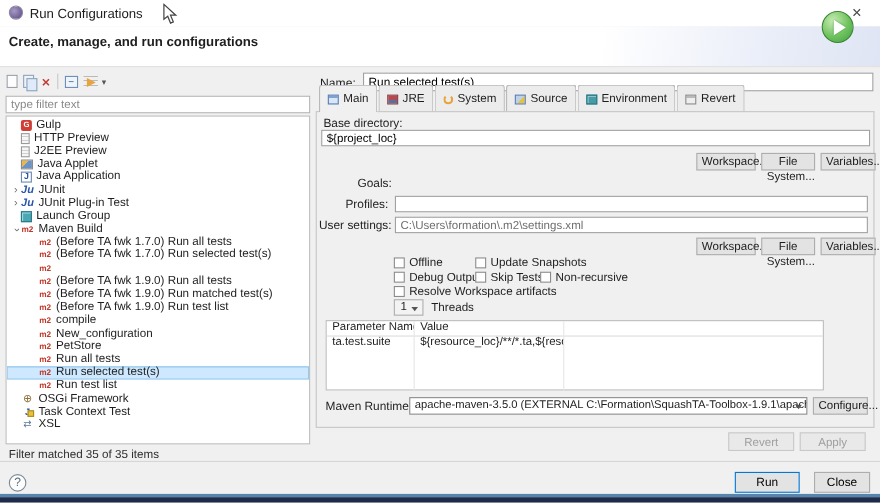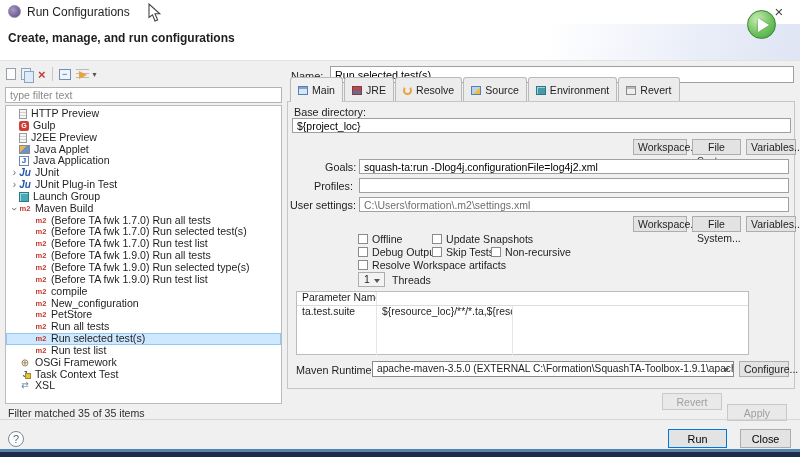--- a/index.html
+++ b/index.html
@@ -116,21 +116,21 @@
   .pcell.c1 { width:80px; flex:none; }
   .pcell.c2 { width:136px; flex:none; }
   .pcell.c3 { flex:1; border-right:none; }
   .side-btns { position:absolute; left:465px; top:189px; width:36px; }
   .side-btns .btn { width:36px; margin-bottom:4px; display:block; }
   .mr-label { position:absolute; left:8px; top:262px; font-size:10.8px; }
   .combo { position:absolute; left:84px; top:259px; width:362px; height:16px; border:1px solid #8a8a8a;
     background:#fff; font-size:10.2px; line-height:14px; padding:0 14px 0 4px; white-space:nowrap; overflow:hidden; }
   .configure-btn { position:absolute; left:451px; top:259px; width:50px; height:16px; }
   .revert-btn { position:absolute; left:662px; top:393px; width:60px; height:17px; }
-  .apply-btn { position:absolute; left:727px; top:393px; width:60px; height:17px;margin-top:11px; }
+  .apply-btn { position:absolute; left:727px; top:393px; width:60px; height:17px; }
   
   .sep-line { position:absolute; left:0; top:419px; width:800px; height:1px; background:#d6d6d6; }
   .help-btn { position:absolute; left:8px; top:431px; width:16px; height:16px; border-radius:50%;
     border:1px solid #7a8a99; color:#5a6a7a; font-size:11px; text-align:center; line-height:14px; background:#fdfdfd; }
   .run-btn { position:absolute; left:668px; top:429px; width:59px; height:19px; border:1px solid #0078d7;
     background:#e3e3e3; font-family:inherit; font-size:10.8px; }
   .close-btn { position:absolute; left:740px; top:429px; width:51px; height:19px; border:1px solid #adadad;
     background:#e3e3e3; font-family:inherit; font-size:10.8px; }
   .bottom-blue { position:absolute; left:0; top:449px; width:800px; height:2.5px; background:#5585ad; }
   .bottom-navy { position:absolute; left:0; top:451.5px; width:800px; height:5.5px; background:#1e2c49; }
@@ -158,27 +158,27 @@
     <span class="tb tb-del">×</span>
     <span class="tb tb-sep"></span>
     <span class="tb tb-coll">−</span>
     <span class="tb tb-filter"></span>
     <span class="tb tb-caret">▾</span>
   </div>
 <input class="filter-input" placeholder="type filter text" style="">
 <div class="tree">
     <div class="trow" style="padding-left: 4px;">
       <span class="tarrow"></span>
+      <span class="ticon ic-gulp">G</span>
+      <span class="tlabel">Gulp</span>
+    </div>
+    <div class="trow" style="padding-left: 4px;">
+      <span class="tarrow"></span>
       <span class="ticon ic-server"></span>
       <span class="tlabel">HTTP Preview</span>
-    </div>
-    <div class="trow" style="padding-left: 4px;">
-      <span class="tarrow"></span>
-      <span class="ticon ic-gulp">G</span>
-      <span class="tlabel">Gulp</span>
     </div>
     <div class="trow" style="padding-left: 4px;">
       <span class="tarrow"></span>
       <span class="ticon ic-server"></span>
       <span class="tlabel">J2EE Preview</span>
     </div>
     <div class="trow" style="padding-left: 4px;">
       <span class="tarrow"></span>
       <span class="ticon ic-applet"></span>
       <span class="tlabel">Java Applet</span>
@@ -214,31 +214,30 @@
       <span class="tlabel">(Before TA fwk 1.7.0) Run all tests</span>
     </div>
     <div class="trow" style="padding-left: 20px;">
       <span class="tarrow"></span>
       <span class="ticon ic-m2">m2</span>
       <span class="tlabel">(Before TA fwk 1.7.0) Run selected test(s)</span>
     </div>
     <div class="trow" style="padding-left: 20px;">
       <span class="tarrow"></span>
       <span class="ticon ic-m2">m2</span>
-      <span class="tlabel">(Before TA fwk 1.7.0) Run test list</span>
     </div>
     <div class="trow" style="padding-left: 20px;">
       <span class="tarrow"></span>
       <span class="ticon ic-m2">m2</span>
       <span class="tlabel">(Before TA fwk 1.9.0) Run all tests</span>
     </div>
     <div class="trow" style="padding-left: 20px;">
       <span class="tarrow"></span>
       <span class="ticon ic-m2">m2</span>
-      <span class="tlabel">(Before TA fwk 1.9.0) Run selected type(s)</span>
+      <span class="tlabel">(Before TA fwk 1.9.0) Run matched test(s)</span>
     </div>
     <div class="trow" style="padding-left: 20px;">
       <span class="tarrow"></span>
       <span class="ticon ic-m2">m2</span>
       <span class="tlabel">(Before TA fwk 1.9.0) Run test list</span>
     </div>
     <div class="trow" style="padding-left: 20px;">
       <span class="tarrow"></span>
       <span class="ticon ic-m2">m2</span>
       <span class="tlabel">compile</span>
@@ -292,21 +291,21 @@
     <div class="tab active">
       <span class="tabicon ti-main"></span>
       <span>Main</span>
     </div>
     <div class="tab">
       <span class="tabicon ti-jre"></span>
       <span>JRE</span>
     </div>
     <div class="tab">
       <span class="tabicon ti-refresh"></span>
-      <span>Resolve</span>
+      <span>System</span>
     </div>
     <div class="tab">
       <span class="tabicon ti-source"></span>
       <span>Source</span>
     </div>
     <div class="tab">
       <span class="tabicon ti-environment"></span>
       <span>Environment</span>
     </div>
     <div class="tab">
@@ -318,21 +317,20 @@
 <div class="content-box">
   <span class="cb-label" style="left:6px; top:4px;">Base directory:</span>
   <input class="field" style="left: 4px; top: 16px; width: 499px;" value="${project_loc}">
   <div class="pathrow" style="top:37px;">
       <button class="btn" style="width: 54px;">Workspace...</button>
       <button class="btn" style="width: 49px;">File System...</button>
       <button class="btn" style="width: 50px;">Variables...</button>
     </div>
 
   <span class="cb-label" style="left:37px; top:59px;">Goals:</span>
-  <input class="field" style="left: 71px; top: 57px; width: 430px;" value="squash-ta:run -Dlog4j.configurationFile=log4j2.xml">
 
   <span class="cb-label" style="left:26px; top:78px;">Profiles:</span>
   <input class="field" style="left: 71px; top: 76px; width: 430px;" value="">
 
   <span class="cb-label" style="left:2px; top:97px;">User settings:</span>
   <input class="field gray" style="left: 71px; top: 95px; width: 430px;" value="C:\Users\formation\.m2\settings.xml">
 
   <div class="pathrow" style="top:114px;">
       <button class="btn" style="width: 54px;">Workspace...</button>
       <button class="btn" style="width: 49px;">File System...</button>
@@ -372,20 +370,21 @@
 
   <div class="combo-sm">
     <span>1</span>
     <span class="caret"></span>
   </div>
   <span class="threads-label">Threads</span>
 
   <div class="ptable">
       <div class="prow head">
         <span class="pcell c1">Parameter Name</span>
+        <span class="pcell c2">Value</span>
         <span class="pcell c3"></span>
       </div>
       <div class="prow">
         <span class="pcell c1">ta.test.suite</span>
         <span class="pcell c2">${resource_loc}/**/*.ta,${resource...</span>
         <span class="pcell c3"></span>
       </div>
       <div class="prow empty">
         <span class="pcell c1"></span>
         <span class="pcell c2"></span>

